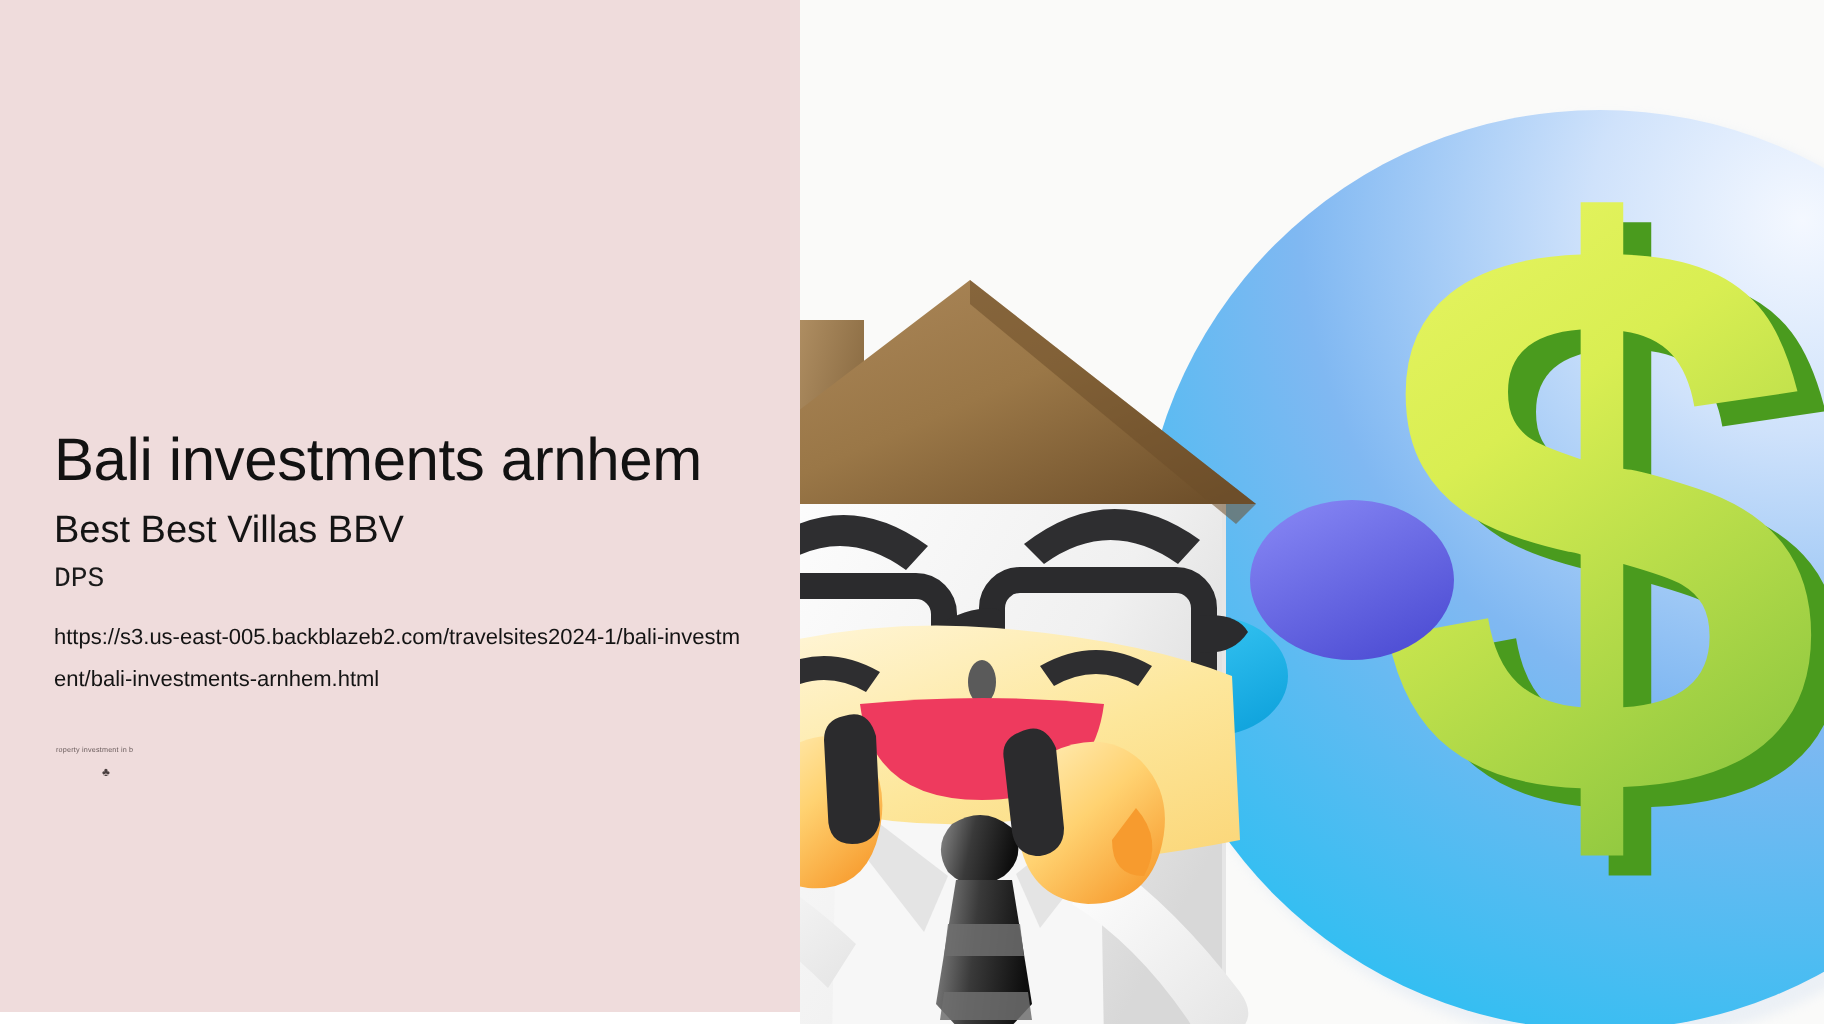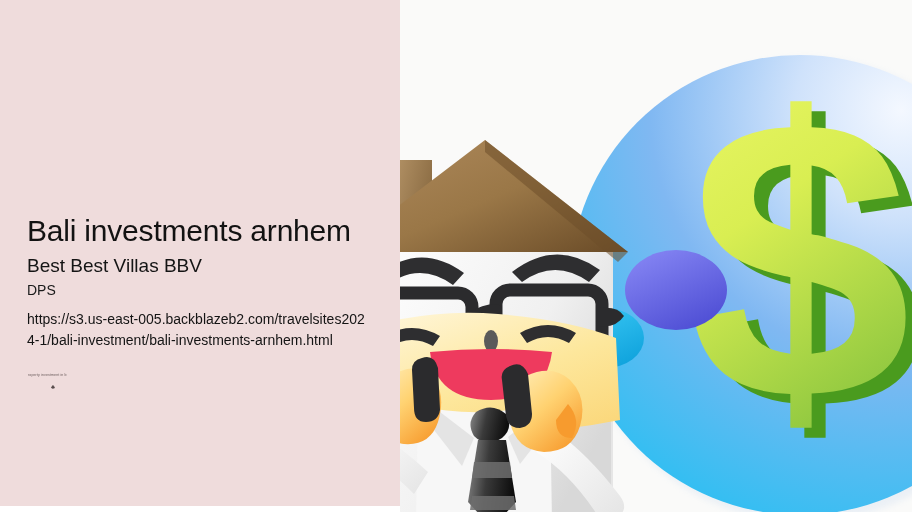--- a/index.html
+++ b/index.html
@@ -45,23 +45,24 @@
     font-size: 19px;
     line-height: 26px;
     color: #141414;
     margin-top: 3px;
   }
   .locale {
     font-size: 14px;
     line-height: 20px;
     color: #1a1a1a;
     margin-top: 1px;
+    font-family: Liberation Mono, monospace;
   }
   .url {
-    font-size: 14px;
+    font-size: 11px;
     line-height: 21px;
     color: #141414;
     margin-top: 9px;
     width: 345px;
     word-break: break-all;
   }
   .micro-text {
     position: absolute;
     left: 28px;
     top: 372px;

